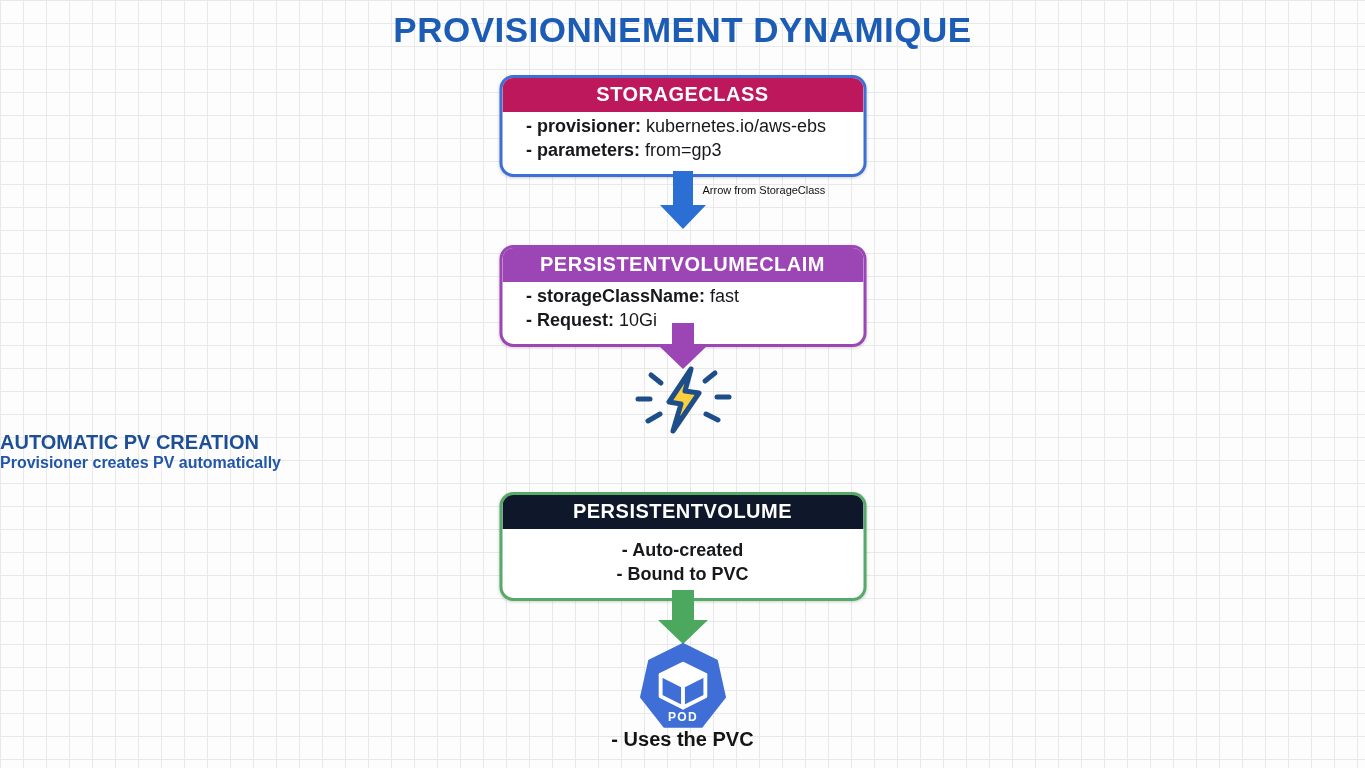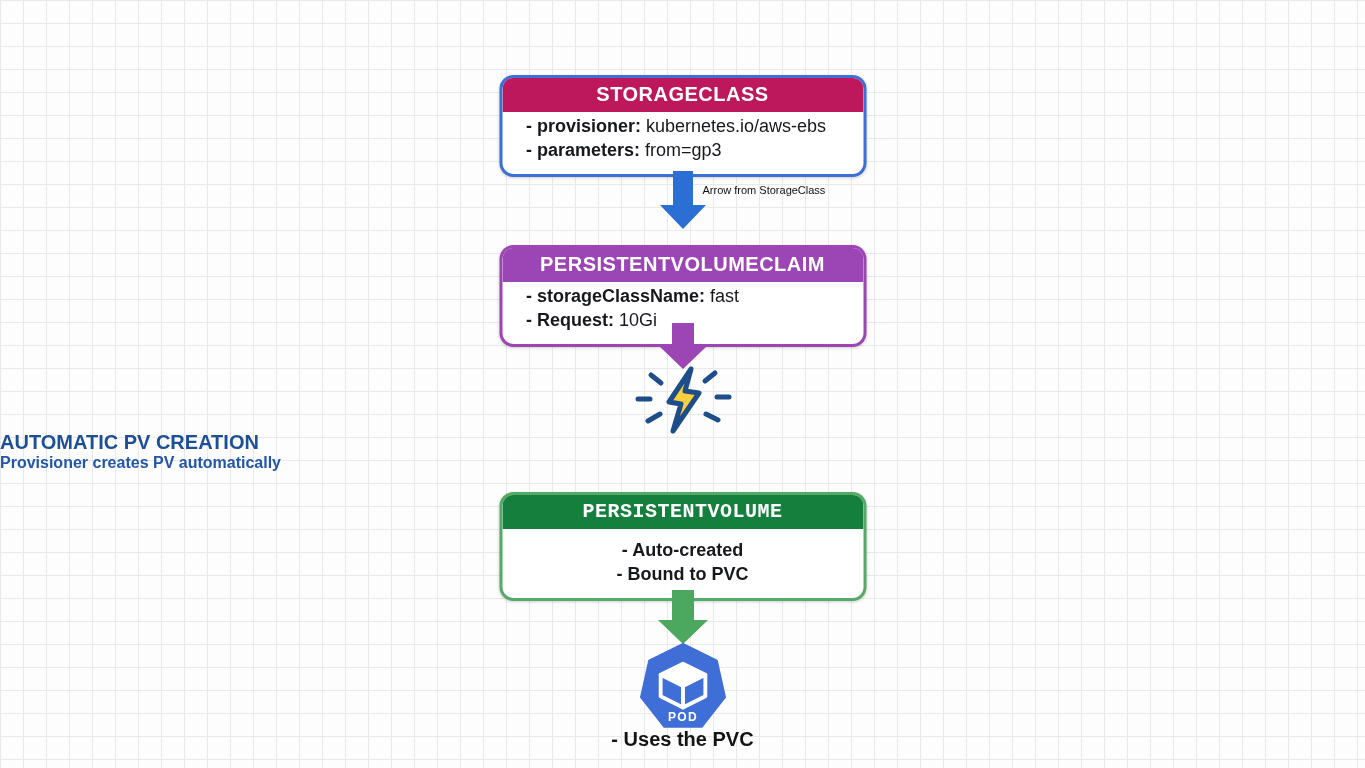--- a/index.html
+++ b/index.html
@@ -55,21 +55,21 @@
     color: #17181c;
     line-height: 1.35;
   }
   .node-box .body .b { font-weight: 700; margin-right: 5px; }
 
   .sc-box  { top: 75px;  border: 3px solid #3d70d4; }
   .sc-box  .hdr { background: #be185d; }
   .pvc-box { top: 229px; border: 3px solid #9b46b4; margin-top: 16px; }
   .pvc-box .hdr { background: #9b46b4; }
   .pv-box  { top: 492px; border: 3px solid #56aa68; }
-  .pv-box  .hdr { background: #15803d; font-family: Liberation Mono, monospace; }
+  .pv-box  .hdr { background: #0f172a; }
   .pv-box  .body { text-align: center; padding: 9px 10px 11px; }
   .pv-box  .body .b { margin-right: 0; }
 
   .arrow1 { top: 171px; }
   .arrow2 { top: 323px; }
   .arrow3 { top: 590px; }
 
   .arrow-label {
     position: absolute;
     left: calc(50% + 20px);
@@ -110,20 +110,21 @@
     font-weight: 800;
     color: #141414;
     white-space: nowrap;
   }
 </style>
 </head>
 <body>
 
 <div class="canvas">
 
+  <h1 class="abs-center page-title">PROVISIONNEMENT DYNAMIQUE</h1>
 
   <div class="abs-center node-box sc-box">
     <div class="hdr">STORAGECLASS</div>
     <div class="body">
       <div><span class="b">- provisioner:</span><span>kubernetes.io/aws-ebs</span></div>
       <div><span class="b">- parameters:</span><span>from=gp3</span></div>
     </div>
   </div>
 
   <svg class="abs-center arrow1" width="48" height="58" viewBox="0 0 48 58">

